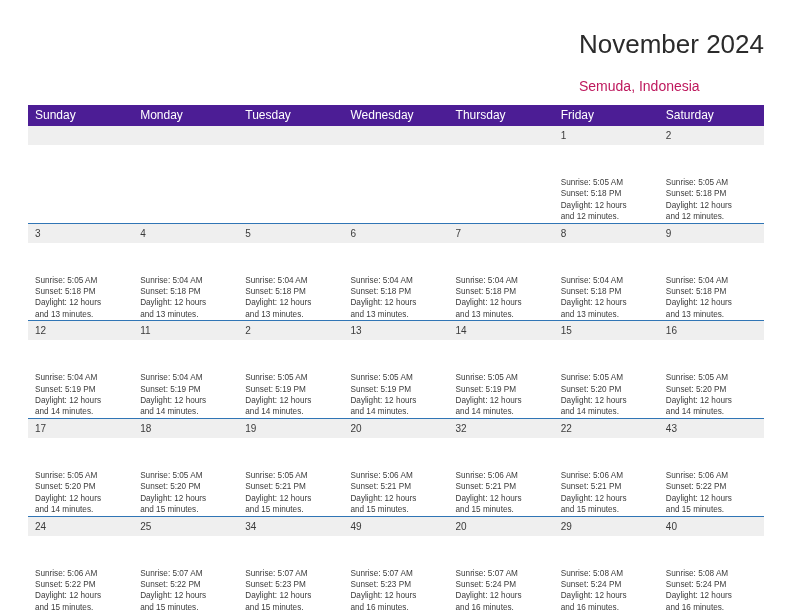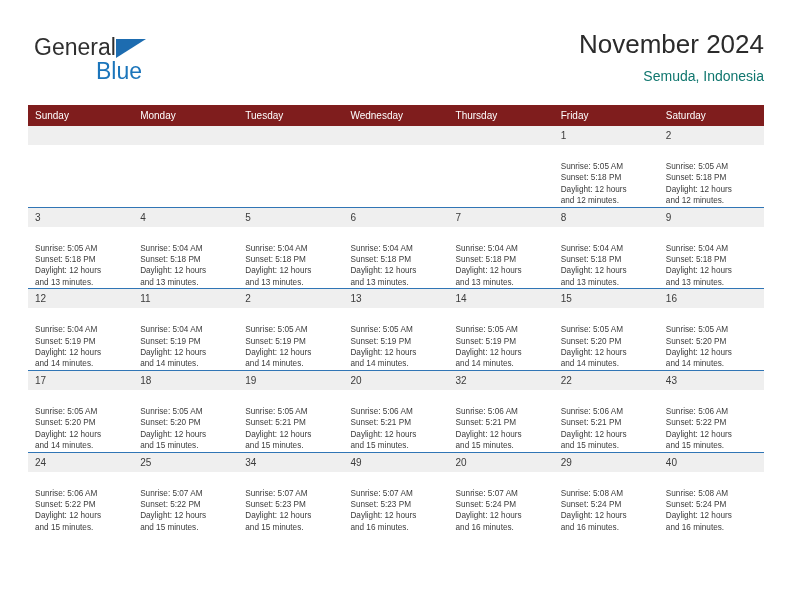--- a/index.html
+++ b/index.html
@@ -58,50 +58,50 @@
     left: 62px;
     top: 24px;
     font-size: 23px;
     color: #1b75bb;
     font-family: "Liberation Sans", sans-serif;
   }
   .title-block {
     position: absolute;
     right: 0;
     top: 0;
-    text-align: right;
+    text-align: left;
   }
   .cal-title {
     font-size: 26px;
     color: #2b2b2b;
     font-weight: normal;
     line-height: 32px;
     white-space: nowrap;
   }
   .cal-subtitle {
     font-size: 14px;
-    color: #0f766e;
+    color: #be185d;
     line-height: 20px;
-    margin-top: 6px;
+    margin-top: 16px;
     white-space: nowrap;
   }
 
   
   .calendar {
     position: absolute;
     left: 28px;
     top: 105px;
     width: 736px;
     border-collapse: collapse;
     table-layout: fixed;
   }
   .calendar th {
-    background: #7f1d1d;
+    background: #4c1d95;
     color: #ffffff;
-    font-size: 10px;
+    font-size: 12px;
     font-weight: normal;
     text-align: left;
     padding: 5px 0 5px 7px;
     height: 9px;
     line-height: 11px;
   }
   .calendar td {
     vertical-align: top;
     padding: 0;
     border-top: 1.5px solid #3075b5;
@@ -116,41 +116,37 @@
     font-size: 10px;
     color: #3b3b3b;
     padding: 4px 0 4px 7px;
     line-height: 11px;
     height: 11px;
   }
   .daynum.empty {
     color: transparent;
   }
   .details {
-    padding: 16px 6px 0 7px;
+    padding: 4px 6px 0 7px;
     font-size: 8.2px;
     line-height: 11.4px;
     color: #3b3b3b;
+    margin-top: 28px;
   }
   .details div {
     white-space: nowrap;
   }
 </style>
 </head>
 <body>
 
 <div class="page">
 
   <div class="header">
 
-    <div class="logo">
-      <span class="logo-general">General</span>
-      <span class="logo-tri"></span>
-      <span class="logo-blue">Blue</span>
-    </div>
 
     <div class="title-block">
       <div class="cal-title">November 2024</div>
       <div class="cal-subtitle">Semuda, Indonesia</div>
     </div>
 
   </div>
 
   <table class="calendar">
     <thead>

